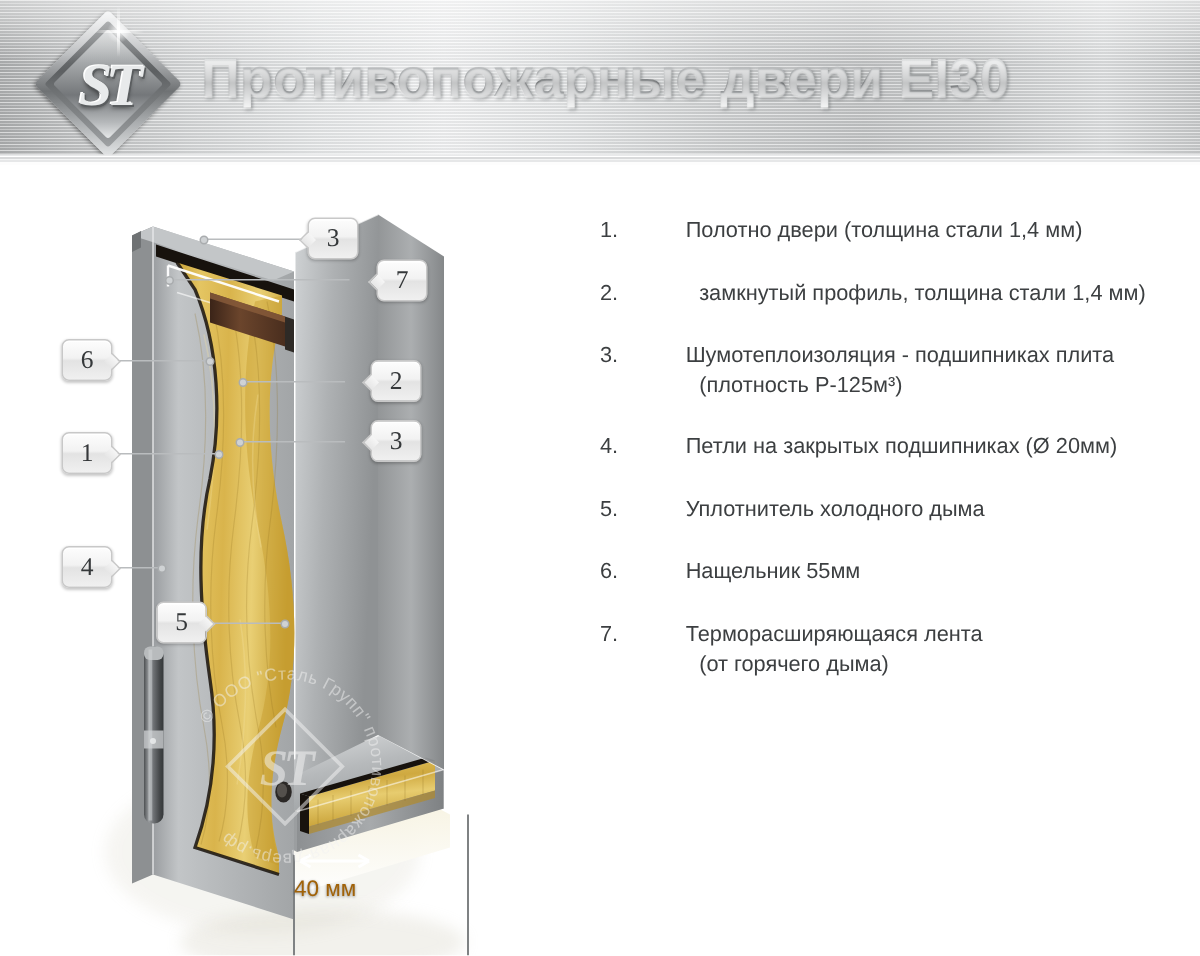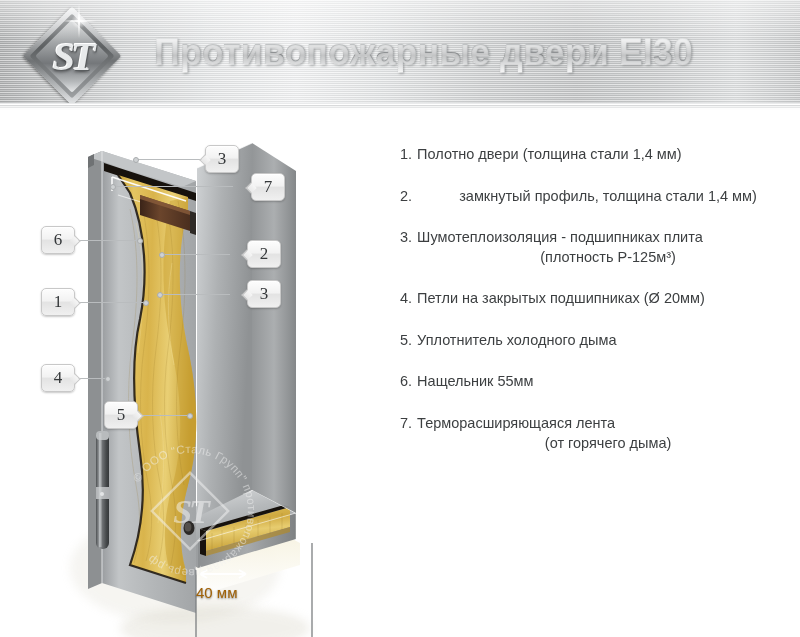--- a/index.html
+++ b/index.html
@@ -113,21 +113,21 @@
     content: "";
     position: absolute;
     background: linear-gradient(to right, rgba(255,255,255,0), #ffffff, rgba(255,255,255,0));
   }
   .logo .spark::before { left: -6px; top: 10px; width: 34px; height: 1.5px; }
   .logo .spark::after  { left: 10px; top: -6px; width: 1.5px; height: 34px;
     background: linear-gradient(to bottom, rgba(255,255,255,0), #ffffff, rgba(255,255,255,0)); }
 
   .hdr-title {
     position: absolute;
-    left: 154px; top: 31px;
+    left: 134px; top: 31px;
     font-size: 36px;
     font-weight: bold;
     letter-spacing: 0px;
     background: linear-gradient(to bottom,
       #f7f8f8 0%, #d8dadb 22%, #8e9193 50%, #6b6e70 58%,
       #9b9ea0 74%, #cfd1d2 90%, #eceded 100%);
     -webkit-background-clip: text;
     background-clip: text;
     color: transparent;
     -webkit-text-fill-color: transparent;
@@ -219,22 +219,22 @@
     display: flex;
     font-size: 14.5px;
     color: #3c3f41;
     line-height: 1.35;
     margin-bottom: 22px;
   }
   .spec-num {
     flex: 0 0 auto;
     margin-right: 5px;
   }
-  .spec-text { flex: 1 1 auto; }
-  .spec-text .l2 { display: block; padding-left: 9px; text-align: center; }
+  .spec-text { flex: 1 1 auto; margin-left: 40px; }
+  .spec-text .l2 { display: block; padding-left: 9px; }
 </style>
 </head>
 <body>
 
 <div class="header">
   <div class="logo">
     <div class="dia-outer"></div>
     <div class="dia-mid"></div>
     <div class="dia-in"></div>
     <div class="mono">ST</div>

